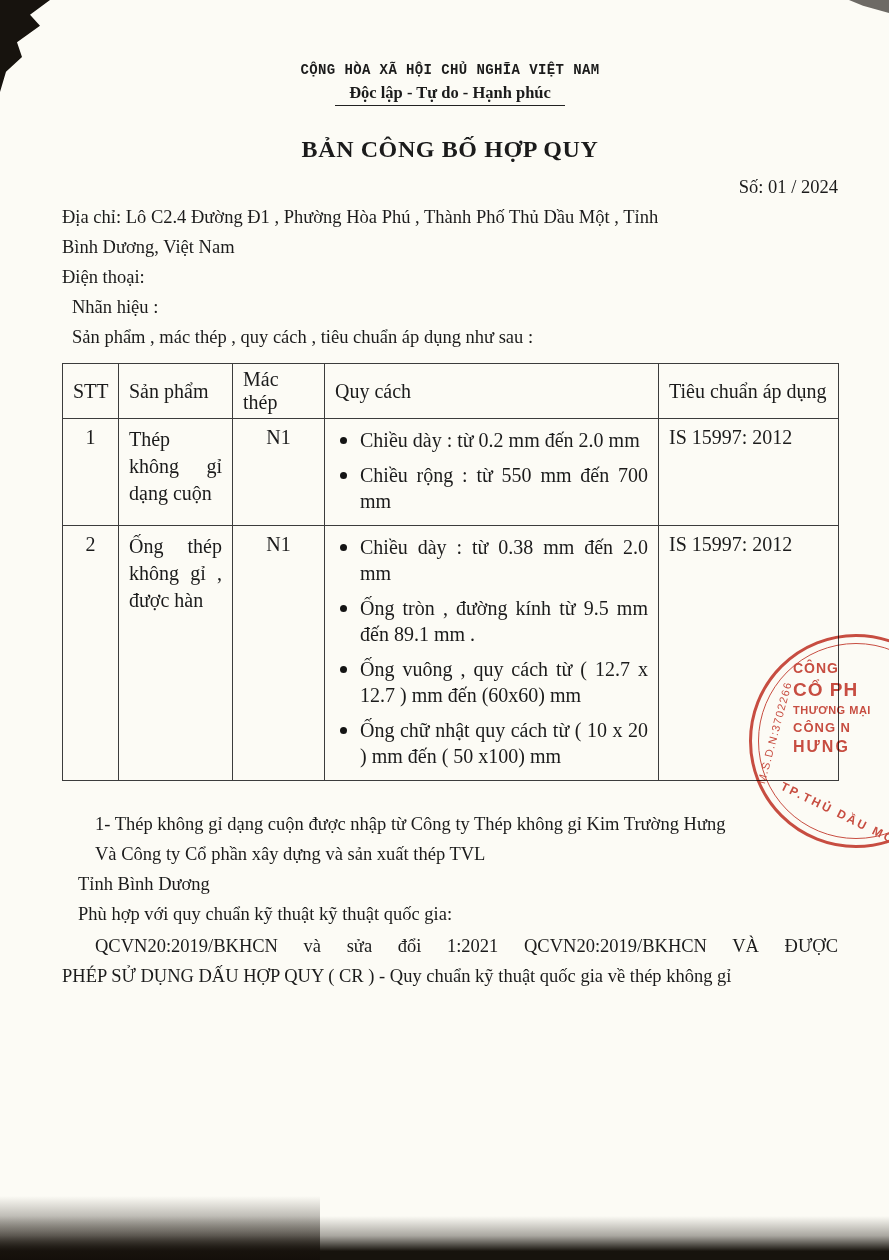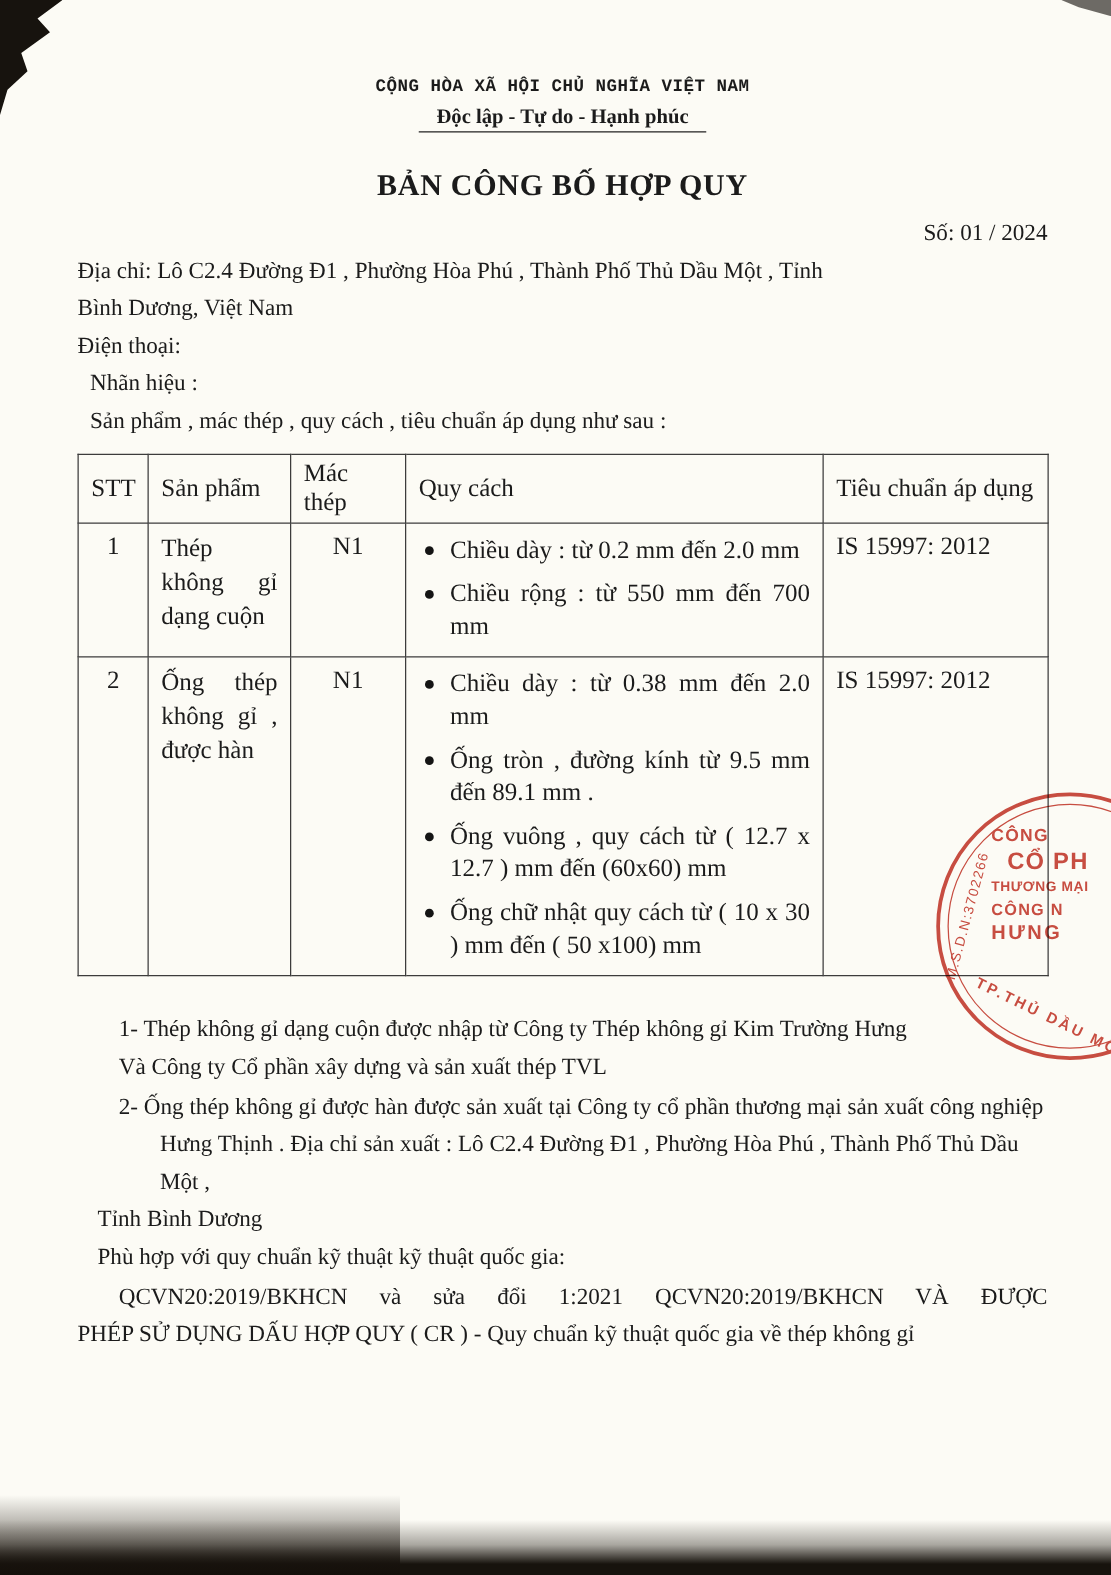--- a/index.html
+++ b/index.html
@@ -51,21 +51,21 @@
   
   .stamp {
     position:absolute; left:749px; top:634px; width:214px; height:214px;
     color:#c43a2e; opacity:.9; mix-blend-mode:multiply;
     font-family:"Liberation Sans","DejaVu Sans",sans-serif;
   }
   .ring-outer { position:absolute; inset:0; border:3px solid currentColor; border-radius:50%; }
   .ring-inner { position:absolute; inset:9px; border:1.5px solid currentColor; border-radius:50%; }
   .stamp-lines { position:absolute; left:44px; top:26px; font-weight:700; white-space:nowrap; }
   .sl1 { font-size:14px; letter-spacing:1px; }
-  .sl2 { font-size:19px; margin-top:3px; letter-spacing:1px;text-align:right; }
+  .sl2 { font-size:19px; margin-top:3px; letter-spacing:1px; }
   .sl3 { font-size:11px; margin-top:3px; letter-spacing:.5px; }
   .sl4 { font-size:13px; margin-top:4px; letter-spacing:1px; }
   .sl5 { font-size:16px; margin-top:3px; letter-spacing:2px; }
   .arc-left {
     position:absolute; left:6px; top:148px;
     transform:rotate(-75deg); transform-origin:left top;
     font-size:11px; letter-spacing:1.2px; white-space:nowrap;
   }
   .arc-bottom {
     position:absolute; left:26px; top:172px;
@@ -168,32 +168,31 @@
           <div class="spec">
               <span class="dot">
                 <i></i>
               </span>
               <span class="txt">Ống vuông , quy cách từ ( 12.7 x 12.7 ) mm đến (60x60) mm</span>
             </div>
           <div class="spec">
               <span class="dot">
                 <i></i>
               </span>
-              <span class="txt">Ống chữ nhật quy cách từ ( 10 x 30 ) mm đến ( 50 x100) mm</span>
+              <span class="txt">Ống chữ nhật quy cách từ ( 10 x 20 ) mm đến ( 50 x100) mm</span>
             </div>
         </td>
         <td>IS 15997: 2012</td>
       </tr>
     </tbody>
   </table>
 
   <div class="notes">
     <div class="p note1">1-  Thép không gỉ dạng cuộn được nhập từ Công ty Thép không gỉ Kim Trường Hưng</div>
     <div class="p note1">Và Công ty Cổ phần xây dựng và sản xuất thép TVL</div>
-    <div class="p note2">2-  Ống thép không gỉ được hàn được sản xuất tại Công ty cổ phần thương mại sản xuất công nghiệp Hưng Thịnh . Địa chỉ sản xuất : Lô C2.4 Đường Đ1 , Phường Hòa Phú , Thành Phố Thủ Dầu Một ,</div>
     <div class="p n3">Tỉnh Bình Dương</div>
     <div class="p n4">Phù hợp với quy chuẩn kỹ thuật kỹ thuật quốc gia:</div>
     <div class="p n5a">QCVN20:2019/BKHCN và sửa đổi 1:2021 QCVN20:2019/BKHCN VÀ ĐƯỢC</div>
     <div class="p n5b">PHÉP SỬ DỤNG DẤU HỢP QUY ( CR ) -  Quy chuẩn kỹ thuật quốc gia về thép không gỉ</div>
   </div>
 
 </div>
 
 <div class="stamp">
   <div class="ring-outer"></div>

